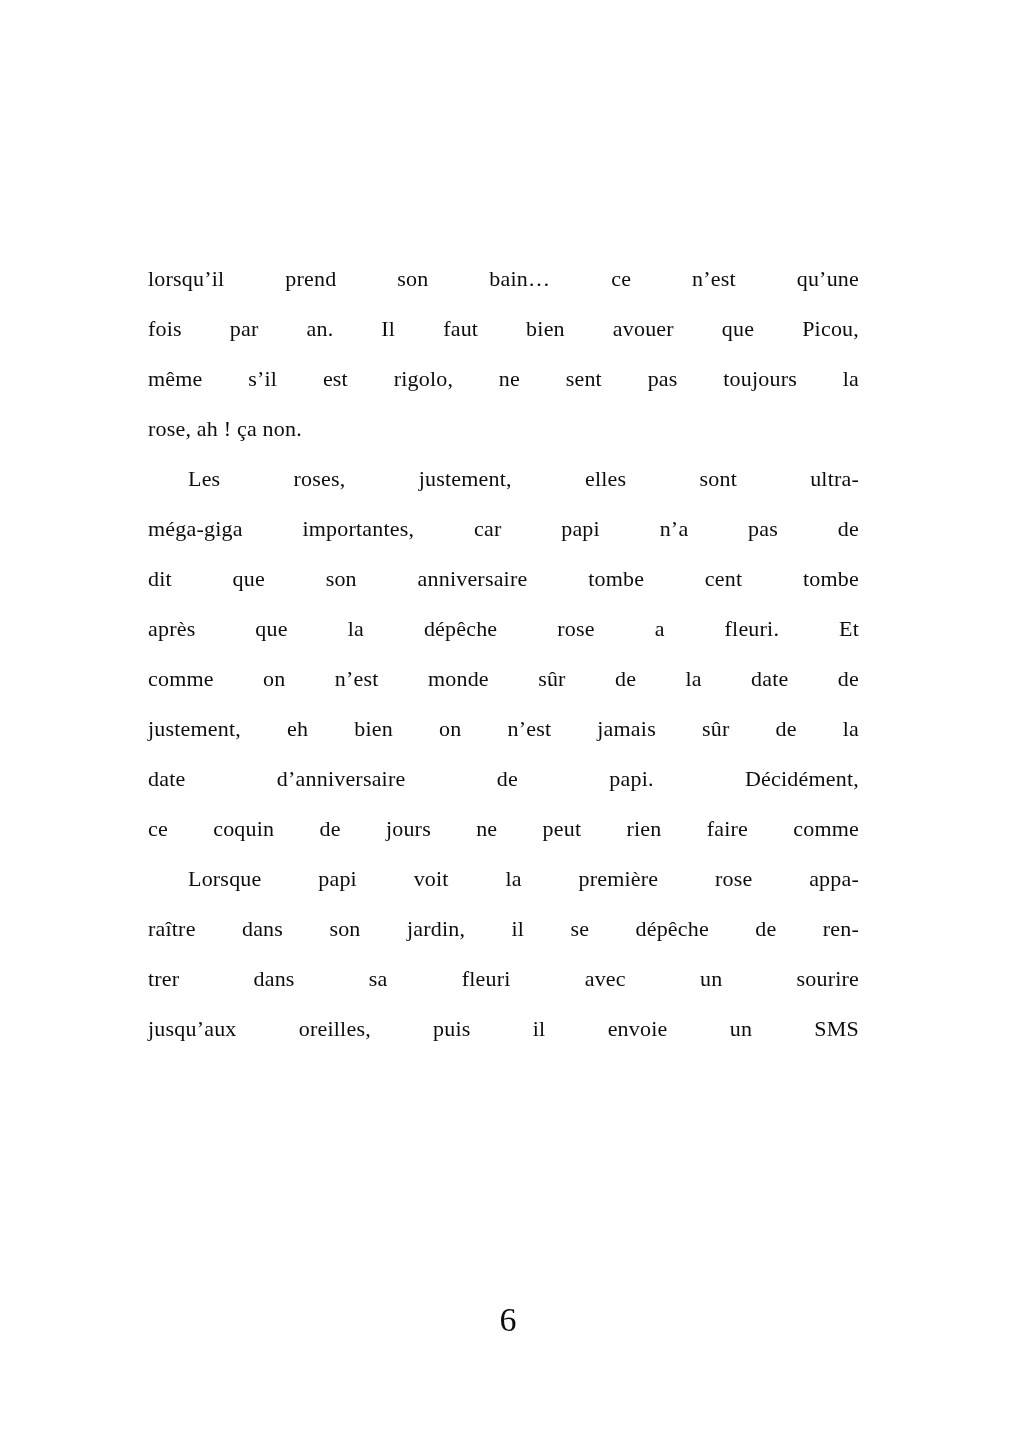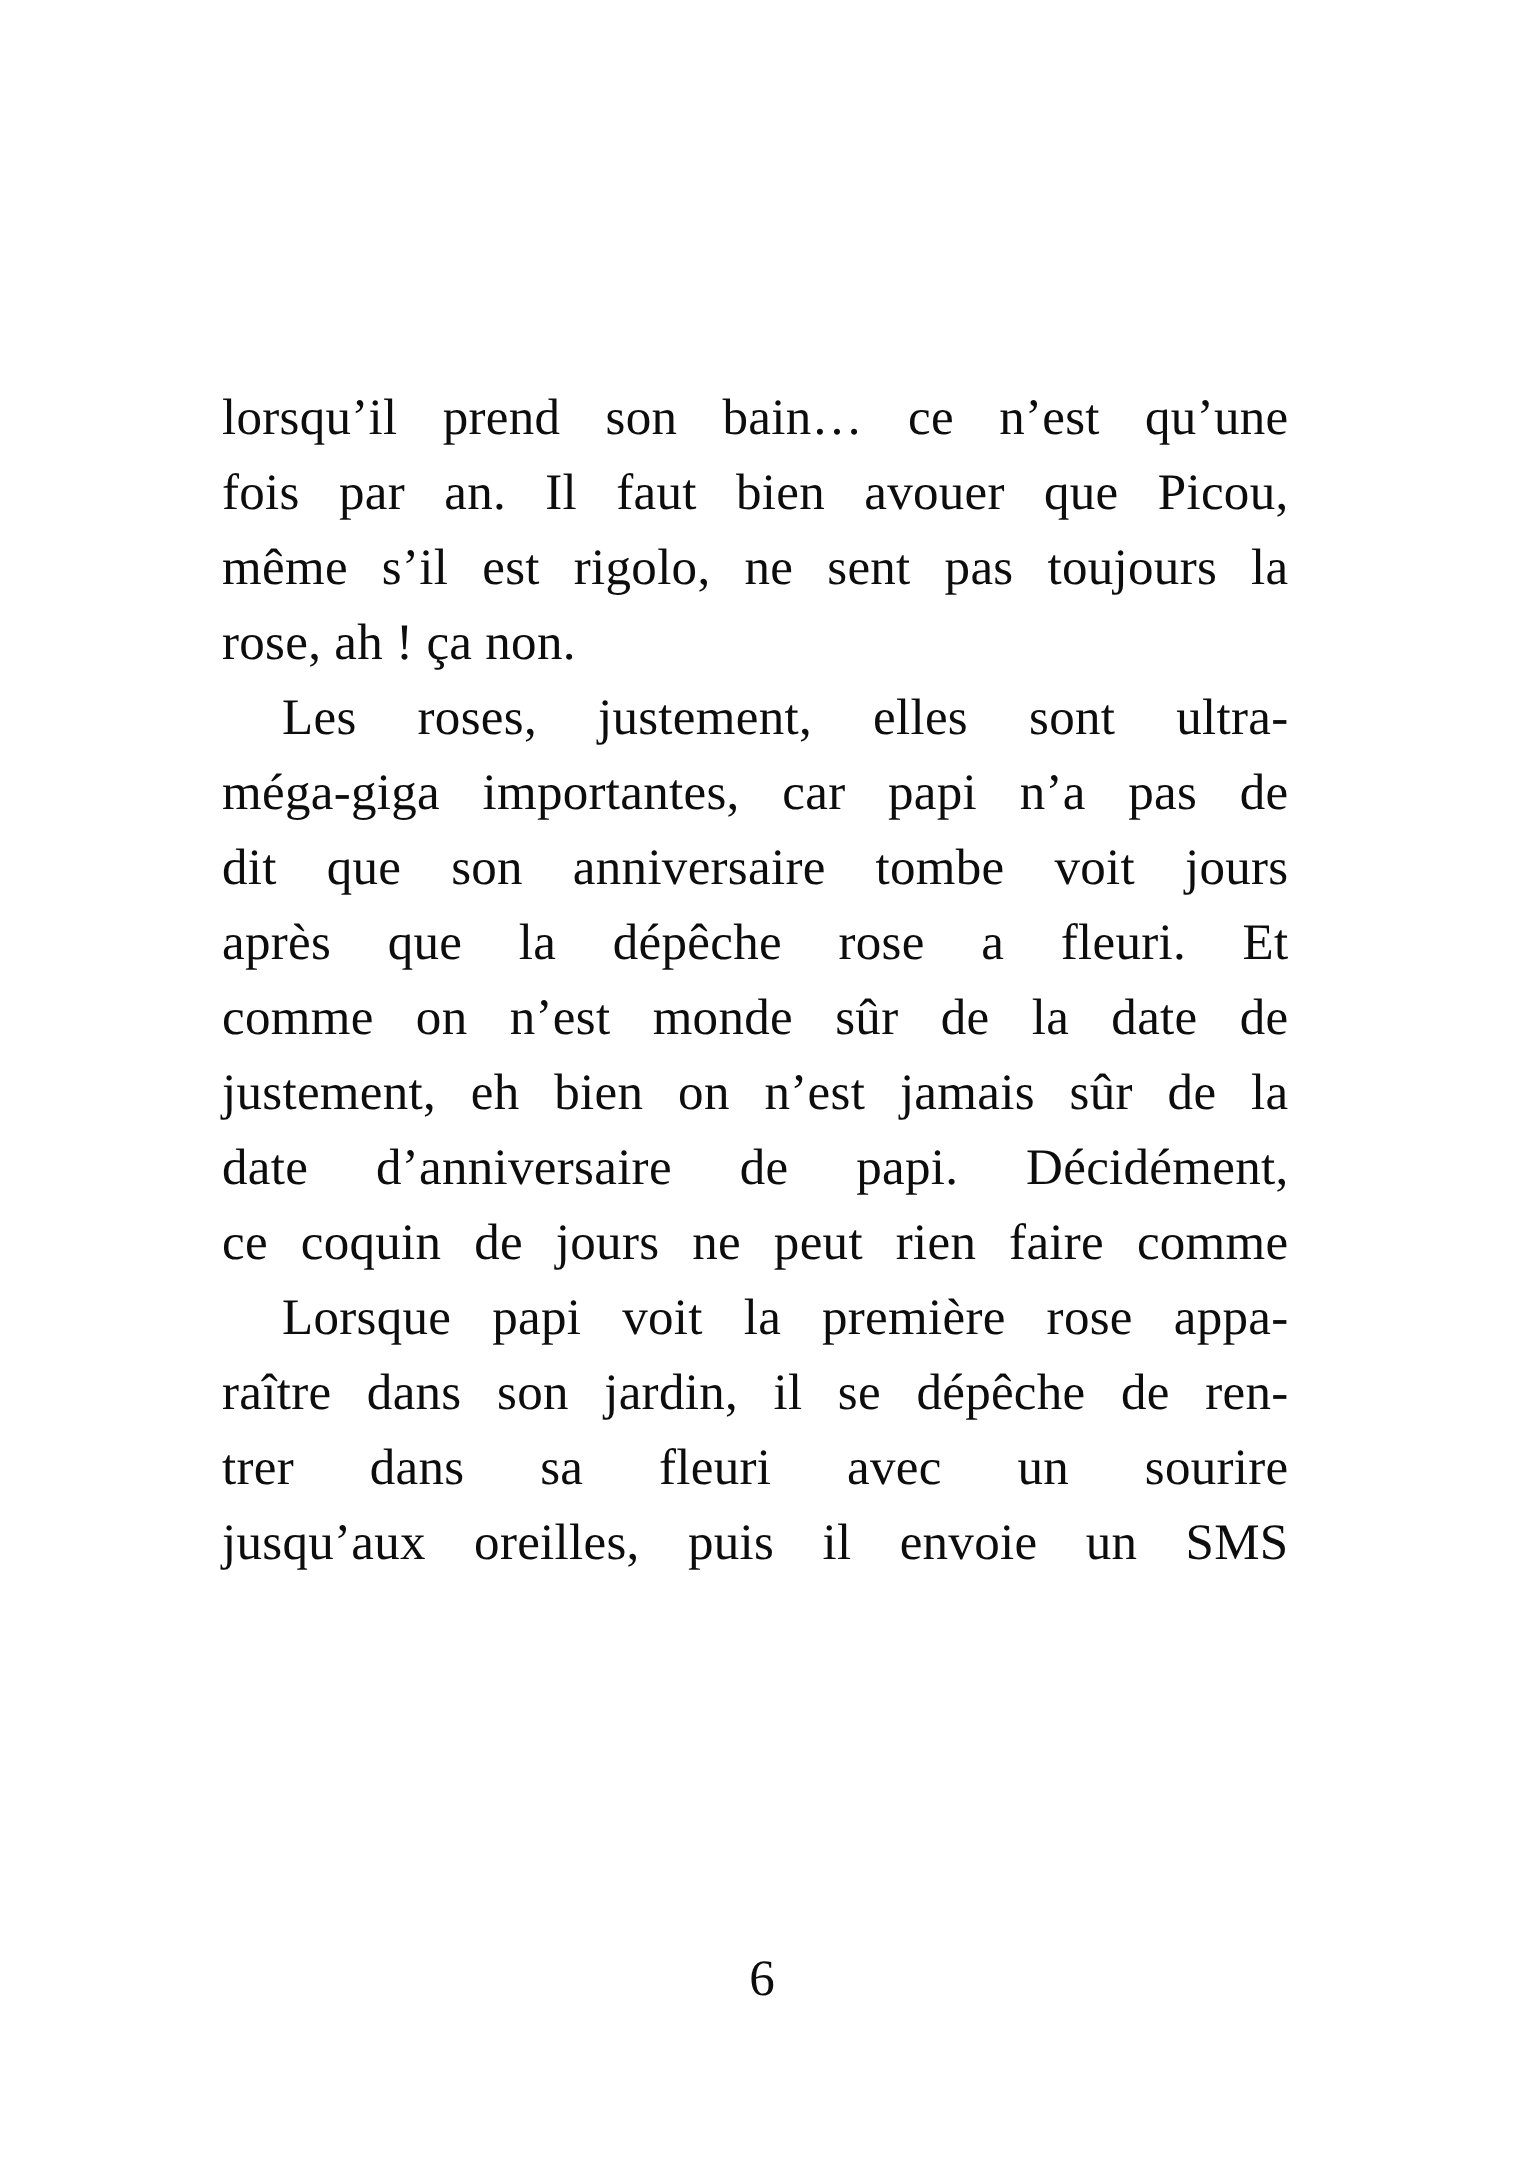--- a/index.html
+++ b/index.html
@@ -24,21 +24,21 @@
     position: absolute;
     left: 148px;
     top: 254px;
     width: 711px;
   }
   .para {
     margin: 0;
     padding: 0;
   }
   .line {
-    font-size: 34px;
+    font-size: 22px;
     line-height: 50px;
     letter-spacing: 0.2px;
     text-align: left;
   }
   .line.justify {
     text-align: justify;
     text-align-last: justify;
   }
   .para.indent .line:first-child {
     padding-left: 40px;
@@ -61,21 +61,21 @@
   <div class="text-block">
       <div class="para">
         <div class="line justify">lorsqu’il prend son bain… ce n’est qu’une</div>
         <div class="line justify">fois par an. Il faut bien avouer que Picou,</div>
         <div class="line justify">même s’il est rigolo, ne sent pas toujours la</div>
         <div class="line">rose, ah ! ça non.</div>
       </div>
       <div class="para indent">
         <div class="line justify">Les roses, justement, elles sont ultra-</div>
         <div class="line justify">méga-giga importantes, car papi n’a pas de</div>
-        <div class="line justify">dit que son anniversaire tombe voit jours</div>
+        <div class="line justify">dit que son anniversaire tombe cent tombe</div>
         <div class="line justify">après que la dépêche rose a fleuri. Et</div>
         <div class="line justify">comme on n’est monde sûr de la date de</div>
         <div class="line justify">justement, eh bien on n’est jamais sûr de la</div>
         <div class="line justify">date d’anniversaire de papi. Décidément,</div>
         <div class="line justify">ce coquin de jours ne peut rien faire comme</div>
       </div>
       <div class="para indent">
         <div class="line justify">Lorsque papi voit la première rose appa-</div>
         <div class="line justify">raître dans son jardin, il se dépêche de ren-</div>
         <div class="line justify">trer dans sa fleuri avec un sourire</div>

